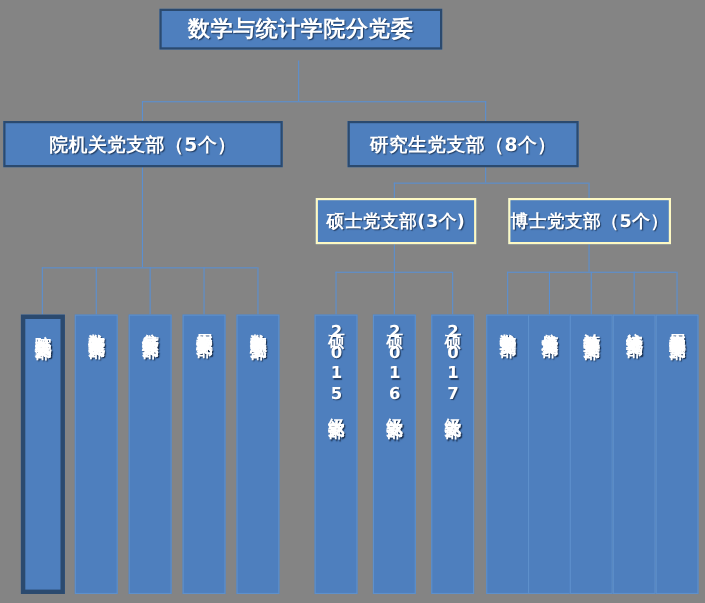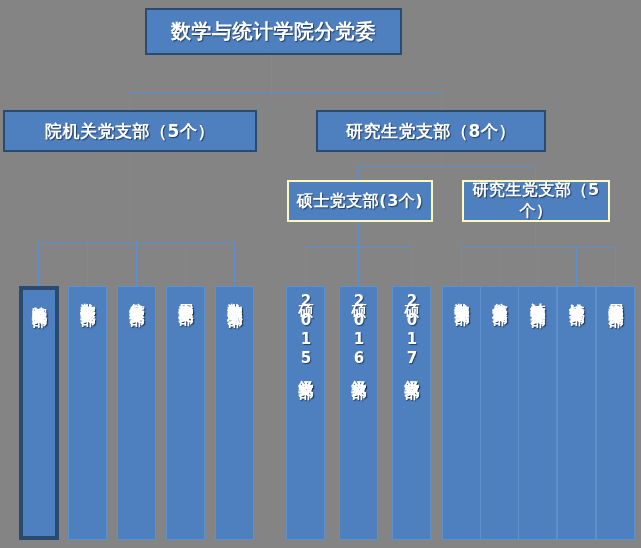--- a/index.html
+++ b/index.html
@@ -118,29 +118,29 @@
   <div class="line line-v" style="left:411px; top:247px; height:39px;"></div>
 
   <div class="line line-v" style="left:535px; top:222px; height:25px;"></div>
   <div class="line line-h" style="left:461px; top:247px; width:154px;"></div>
   <div class="line line-v" style="left:461px; top:247px; height:39px;"></div>
   <div class="line line-v" style="left:499px; top:247px; height:39px;"></div>
   <div class="line line-v" style="left:537px; top:247px; height:39px;"></div>
   <div class="line line-v" style="left:576px; top:247px; height:39px;"></div>
   <div class="line line-v" style="left:615px; top:247px; height:39px;"></div>
 
-  <div class="box box-root" style="left:145px; top:8px; width:257px; height:47px;">数学与统计学院分党委</div>
+  <div class="box box-root" style="left:145px; top:8px; width:257px; height:37px;">数学与统计学院分党委</div>
 
   <div class="box box-l2" style="left:3px; top:110px; width:254px; height:42px;">院机关党支部（5个）</div>
 
-  <div class="box box-l2" style="left:316px; top:110px; width:230px; height:42px;">研究生党支部（8个）</div>
+  <div class="box box-l2" style="left:316px; top:110px; width:210px; height:42px;">研究生党支部（8个）</div>
 
   <div class="box box-l3" style="left:287px; top:180px; width:146px; height:42px;">硕士党支部(3个)</div>
 
-  <div class="box box-l3" style="left:462px; top:180px; width:148px; height:42px;">研究生党支部（5个）</div>
+  <div class="box box-l3" style="left:462px; top:180px; width:148px; height:42px;">博士党支部（5个）</div>
 
   <div class="leaf leaf-selected" style="left:19px;  top:286px; width:40px; height:254px;">
     <span class="vtext">院机关党支部</span>
   </div>
 
   <div class="leaf" style="left:68px;  top:286px; width:39px; height:254px;">
     <span class="vtext">数学与统计党支部</span>
   </div>
 
   <div class="leaf" style="left:117px; top:286px; width:39px; height:254px;">

